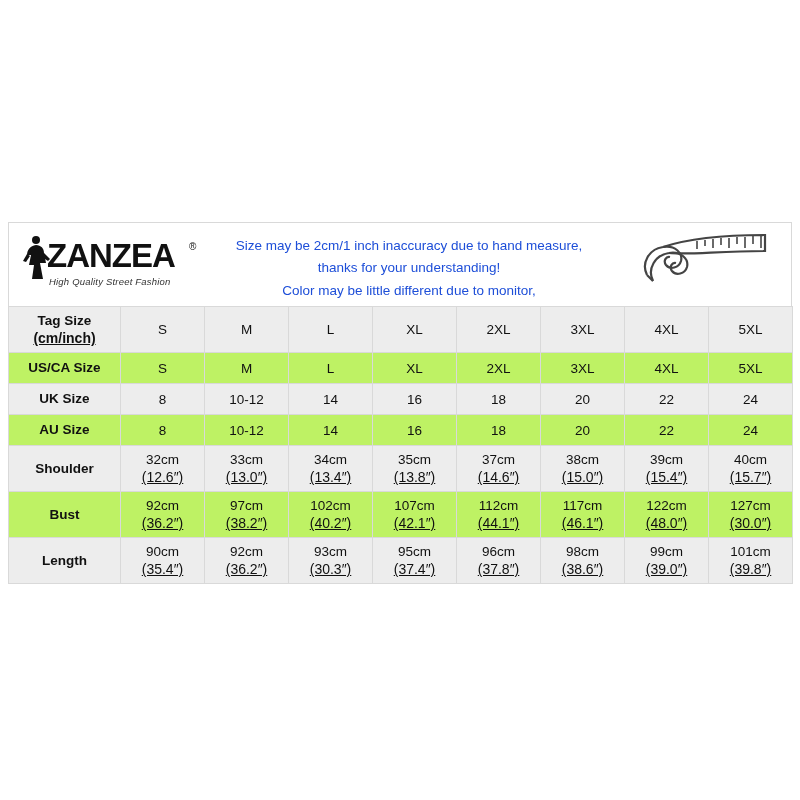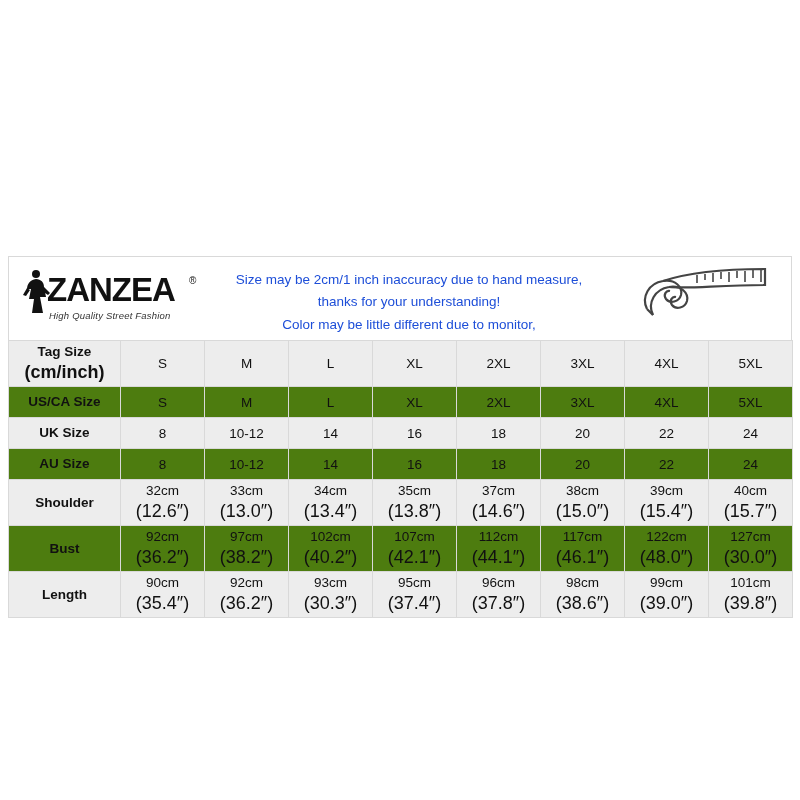--- a/index.html
+++ b/index.html
@@ -24,21 +24,20 @@
     background: #ffffff;
   }
   
   .header {
     position: relative;
     height: 84px;
     background: #ffffff;
     border: 1px solid #d9d9d9;
     border-bottom: none;
     box-sizing: border-box;
-    margin-top: 34px;
   }
   .brand {
     position: absolute;
     left: 10px;
     top: 10px;
     width: 190px;
     height: 66px;
   }
   .brand-figure {
     position: absolute;
@@ -109,28 +108,29 @@
     font-weight: bold;
     background: #ededed;
     font-size: 13.5px;
     line-height: 1.25;
     margin-left: 42px;
   }
   tr.shade td {
     background: #ededed;
   }
   tr.plain td {
-    background: #4d7c0f;
+    background: #bef264;
   }
   td.two-line {
     height: 45px;
     line-height: 1.3;
   }
   .sub {
-    font-size: 18px;
+    font-size: 14px;
+    text-decoration: underline;
   }
   .col-label { width: 112px; }
   .col-data { width: 84px; }
 </style>
 </head>
 <body>
 
 <div id="root">
   <div class="card">
 

